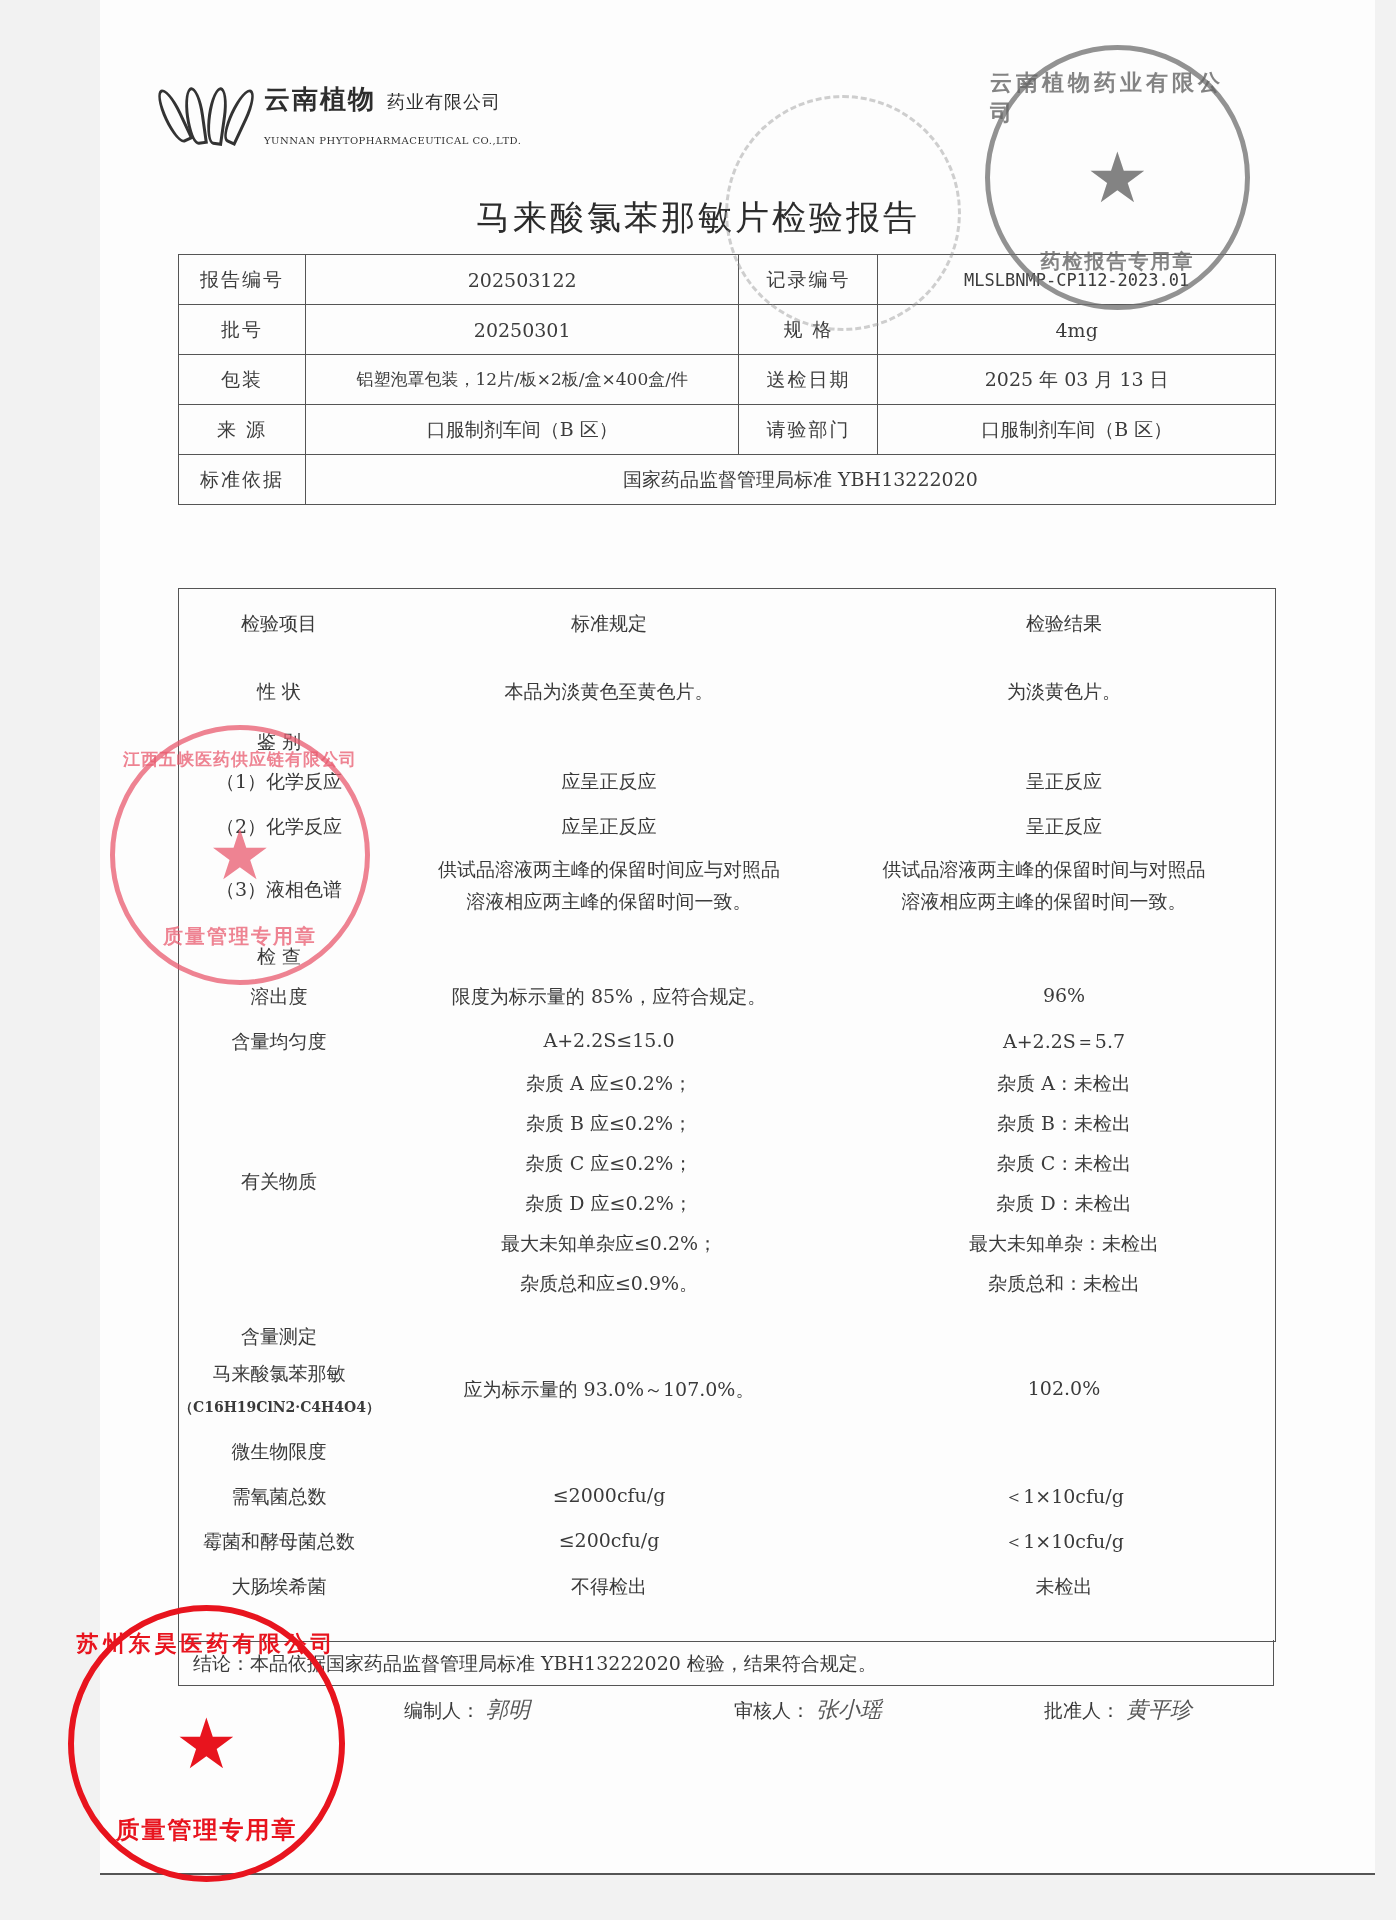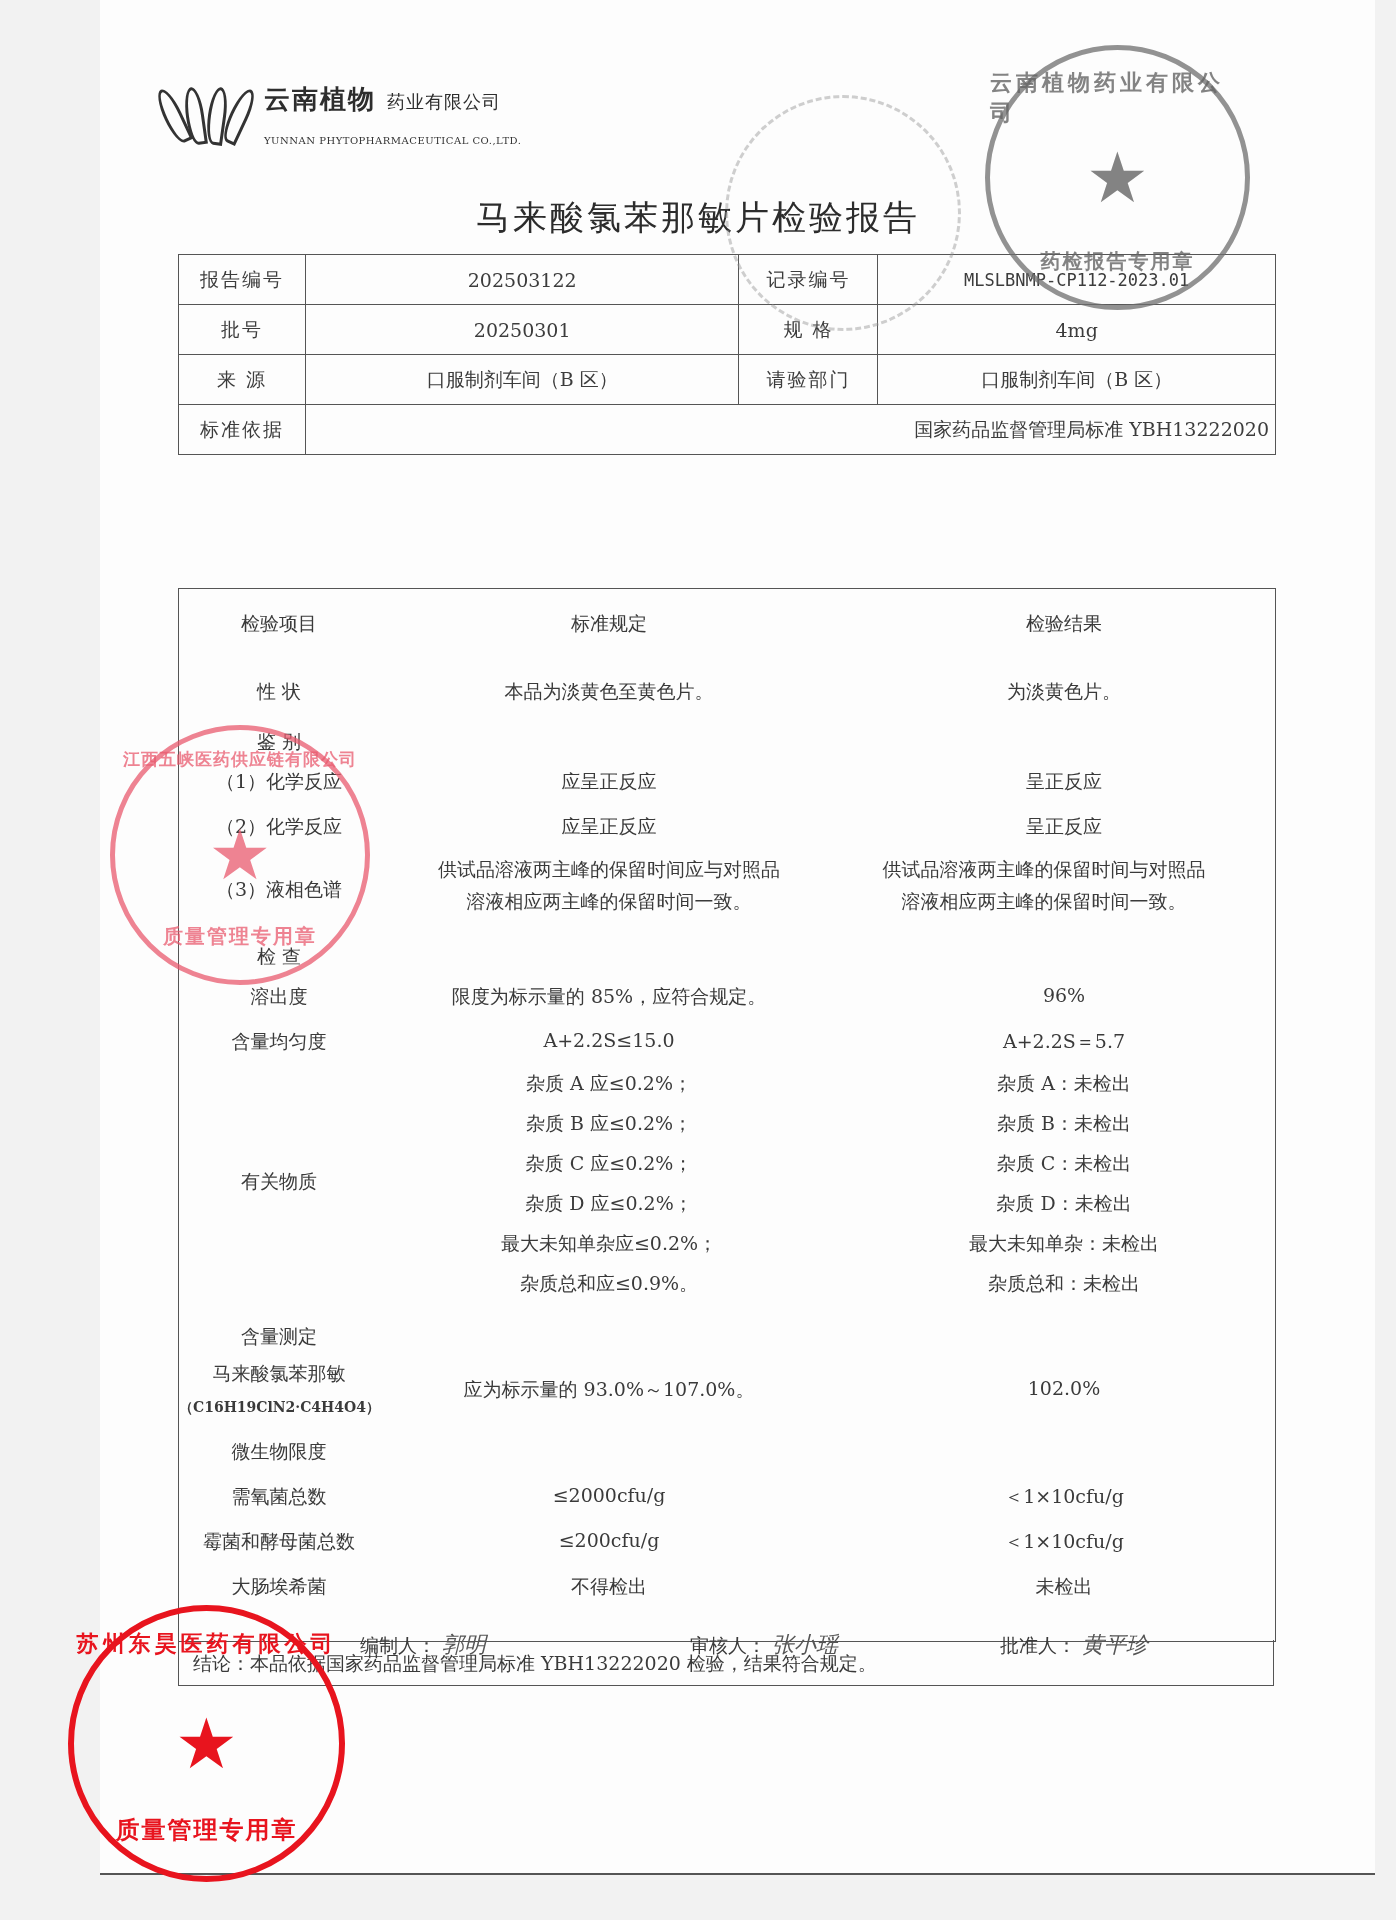--- a/index.html
+++ b/index.html
@@ -10,29 +10,29 @@
   .logo{position:absolute;left:162px;top:82px;display:flex;align-items:center;gap:10px;}
   .logo-mark{width:92px;height:62px;position:relative;}
   .logo-mark span{position:absolute;bottom:0;width:12px;height:52px;border:3px solid #333;border-radius:50% 50% 0 50%;transform:rotate(-10deg);}
   .logo-text .cn{font-size:26px;font-weight:bold;letter-spacing:2px;color:#2d2d2d;}
   .logo-text .cn small{font-size:18px;font-weight:normal;letter-spacing:1px;}
   .logo-text .en{font-size:10px;letter-spacing:0.5px;color:#333;margin-top:18px;}
   .title{position:absolute;left:0;width:1396px;top:195px;text-align:center;font-size:34px;color:#2c2c2c;letter-spacing:3px;}
   table.info{position:absolute;left:178px;top:254px;width:1098px;border-collapse:collapse;font-size:19px;}
   table.info td{border:1.6px solid #555;height:49px;text-align:center;padding:0 6px;color:#3c3c3c;}
   table.info td.lbl{letter-spacing:2px;}
-  table.info td.left{text-align:right;padding-left:26px;}
+  table.info td.left{text-align:center;padding-left:26px;}
   .results{position:absolute;left:178px;top:588px;width:1096px;height:1052px;border:1.6px solid #555;}
   .row{position:absolute;left:0;width:100%;font-size:19px;color:#3a3a3a;}
   .c1{position:absolute;left:0;width:200px;text-align:center;}
   .c2{position:absolute;left:200px;width:460px;text-align:center;}
   .c3{position:absolute;left:680px;width:410px;text-align:center;}
   .conclusion{position:absolute;left:178px;top:1640px;width:1096px;height:46px;border:1.6px solid #555;border-top:none;
               font-size:19px;line-height:46px;padding-left:14px;box-sizing:border-box;}
-  .sign{position:absolute;top:1630px;font-size:19px;}
+  .sign{position:absolute;top:1695px;font-size:19px;margin-left:44px;}
   .sig{font-family:"DejaVu Sans",sans-serif;font-style:italic;color:#555;font-size:22px;margin-left:6px;}
   .stamp{position:absolute;border-radius:50%;display:flex;align-items:center;justify-content:center;flex-direction:column;}
   .stamp .star{font-size:70px;line-height:1;}
   .stamp .ring{position:absolute;top:18px;font-size:22px;letter-spacing:4px;font-weight:bold;}
   .stamp .bottom{position:absolute;bottom:30px;font-size:20px;font-weight:bold;letter-spacing:2px;}
   .stamp-gray{left:985px;top:45px;width:255px;height:255px;border:5px solid rgba(110,110,110,0.75);color:rgba(100,100,100,0.8);}
   .stamp-gray-faint{left:725px;top:95px;width:230px;height:230px;border:3px dashed rgba(150,150,150,0.45);color:rgba(150,150,150,0.45);}
   .stamp-pink{left:110px;top:725px;width:250px;height:250px;border:5px solid rgba(232,90,110,0.75);color:rgba(232,90,110,0.75);}
   .stamp-red{left:68px;top:1605px;width:265px;height:265px;border:6px solid #e8141e;color:#e8141e;}
 </style>
@@ -70,20 +70,26 @@
     <td class="lbl">记录编号</td>
     <td style="font-family:'DejaVu Sans Mono','Liberation Mono',monospace;font-size:17px;">MLSLBNMP-CP112-2023.01</td>
   </tr>
   <tr>
     <td class="lbl">批号</td>
     <td>20250301</td>
     <td class="lbl">规 格</td>
     <td>4mg</td>
   </tr>
   <tr>
+    <td class="lbl">包装</td>
+    <td style="font-size:17px;">铝塑泡罩包装，12片/板×2板/盒×400盒/件</td>
+    <td class="lbl">送检日期</td>
+    <td>2025 年 03 月 13 日</td>
+  </tr>
+  <tr>
     <td class="lbl">来 源</td>
     <td>口服制剂车间（B 区）</td>
     <td class="lbl">请验部门</td>
     <td>口服制剂车间（B 区）</td>
   </tr>
   <tr>
     <td class="lbl">标准依据</td>
     <td colspan="3" class="left">国家药品监督管理局标准 YBH13222020</td>
   </tr>
 </tbody>

